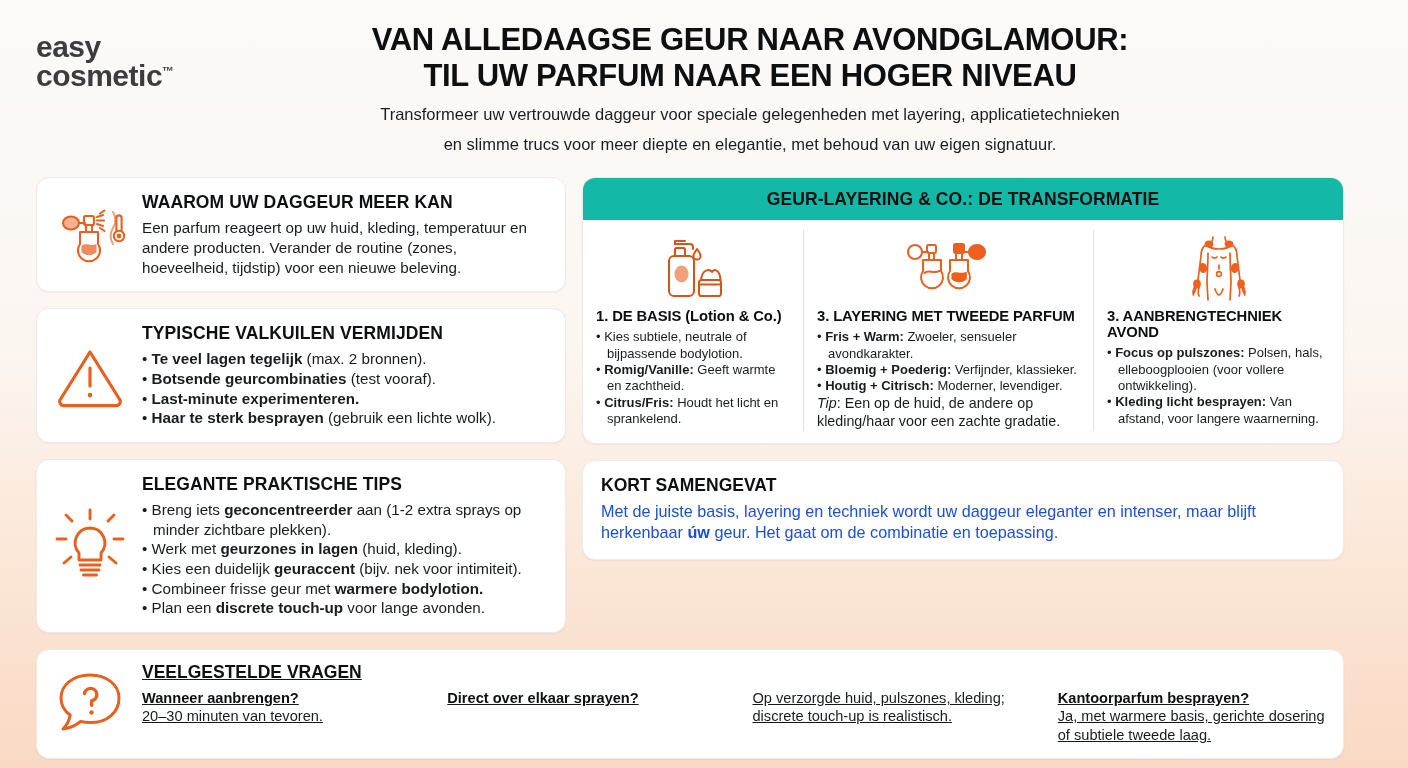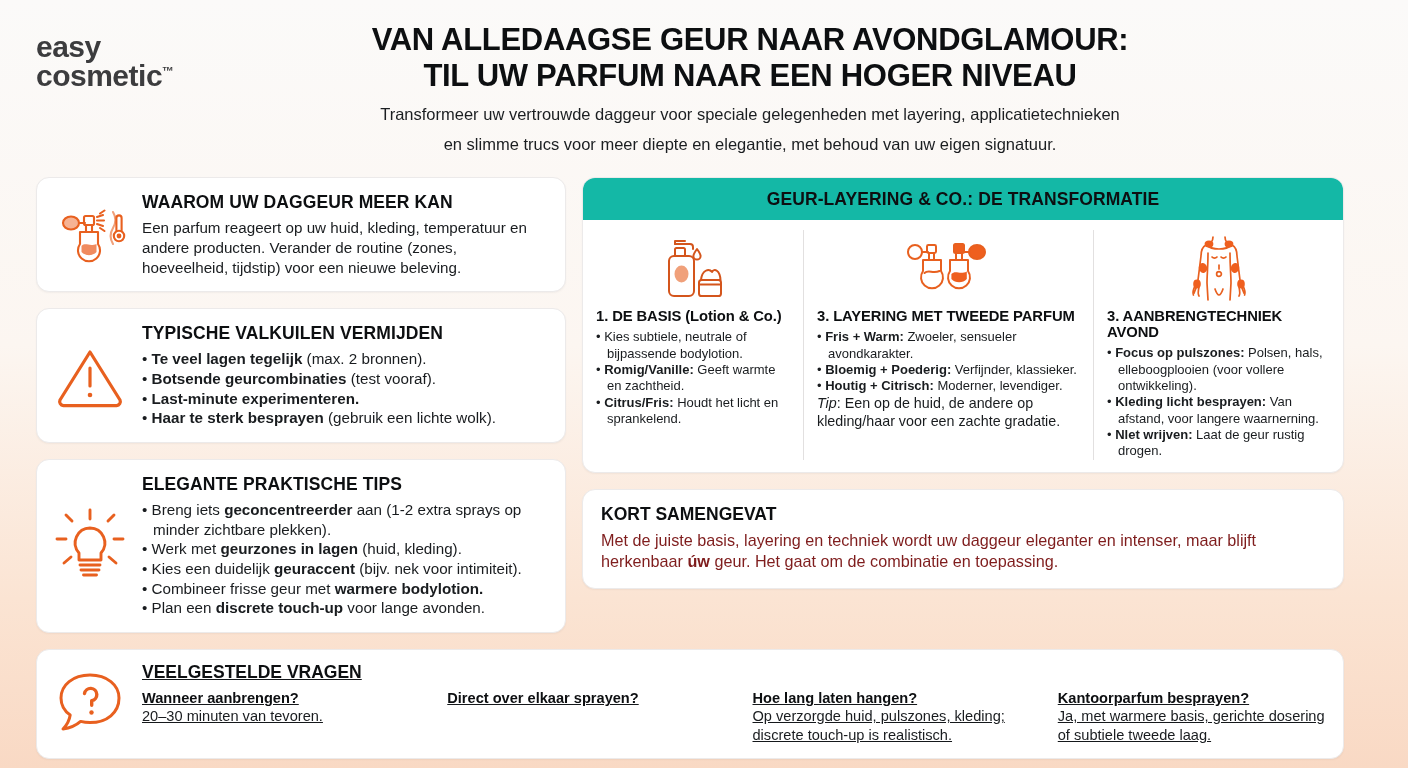--- a/index.html
+++ b/index.html
@@ -66,21 +66,21 @@
   .col-w2 { flex:0 0 290px; }
   .col .ic { height:74px; display:flex; align-items:center; justify-content:center; margin-bottom:4px; }
   .col h4 { font-size:14.8px; font-weight:bold; margin-bottom:5px; color:#0d0f11; letter-spacing:-0.1px; }
   .col .ul li { font-size:13px; line-height:1.255; }
   .tipline { font-size:14.3px; line-height:1.255; color:#191c1f; }
   .tipline i { }
 
   
   .summary { padding:14px 18px 16px 18px; }
   .summary h3 { font-size:17.5px; font-weight:bold; margin-bottom:5px; color:#0d0f11; }
-  .summary p { font-size:16.2px; line-height:1.3; color:#7f1d1d; }
+  .summary p { font-size:16.2px; line-height:1.3; color:#1d4ed8; }
   .summary p b { font-weight:bold; }
 
   
   .faq { margin:16px 36px 0 36px; padding:12px 18px 14px 14px; display:flex; align-items:center; gap:13px; }
   .faq .ic { flex:0 0 78px; display:flex; align-items:center; justify-content:center; }
   .faq .fbody { flex:1;text-decoration:underline; }
   .faq h3 { font-size:17.5px; font-weight:bold; margin-bottom:6px; color:#0d0f11; }
   .faq-grid { display:flex; gap:38px; }
   .faq-item { flex:1; }
   .faq-q { font-size:14.6px; font-weight:bold; color:#0d0f11; line-height:1.25; }
@@ -245,21 +245,20 @@
                 <ellipse cx="21" cy="37" rx="4.2" ry="5" fill="#ef5f1e" stroke="none" transform="rotate(-12 21 37)"></ellipse>
                 <ellipse cx="53" cy="37" rx="4.2" ry="5" fill="#ef5f1e" stroke="none" transform="rotate(12 53 37)"></ellipse>
                 <ellipse cx="15" cy="53" rx="3.8" ry="4.4" fill="#ef5f1e" stroke="none"></ellipse>
                 <ellipse cx="59" cy="53" rx="3.8" ry="4.4" fill="#ef5f1e" stroke="none"></ellipse>
               </svg>
             </div>
             <h4>3. AANBRENGTECHNIEK AVOND</h4>
             <ul class="ul" id="list-p2">
                 <li>• <b>Focus op pulszones:</b><span> Polsen, hals, elleboogplooien (voor vollere ontwikkeling).</span></li>
                 <li>• <b>Kleding licht besprayen:</b><span> Van afstand, voor langere waarnerning.</span></li>
-                <li>• <b>Nlet wrijven:</b><span> Laat de geur rustig drogen.</span></li>
               </ul>
           </div>
         </div>
       </div>
 
       <div class="card summary">
         <h3>KORT SAMENGEVAT</h3>
         <p><span>Met de juiste basis, layering en techniek wordt uw daggeur eleganter en intenser, maar blijft herkenbaar </span><b>úw</b><span> geur. Het gaat om de combinatie en toepassing.</span></p>
       </div>
     </div>
@@ -277,21 +276,20 @@
       <h3>VEELGESTELDE VRAGEN</h3>
       <div class="faq-grid" id="faq-grid">
           <div class="faq-item">
             <div class="faq-q">Wanneer aanbrengen?</div>
             <div class="faq-a">20–30 minuten van tevoren.</div>
           </div>
           <div class="faq-item">
             <div class="faq-q">Direct over elkaar sprayen?</div>
           </div>
           <div class="faq-item">
-            <div class="faq-q">Hoe lang laten hangen?</div>
             <div class="faq-a">Op verzorgde huid, pulszones, kleding; discrete touch-up is realistisch.</div>
           </div>
           <div class="faq-item">
             <div class="faq-q">Kantoorparfum besprayen?</div>
             <div class="faq-a">Ja, met warmere basis, gerichte dosering of subtiele tweede laag.</div>
           </div>
         </div>
     </div>
   </div>
 </div>

